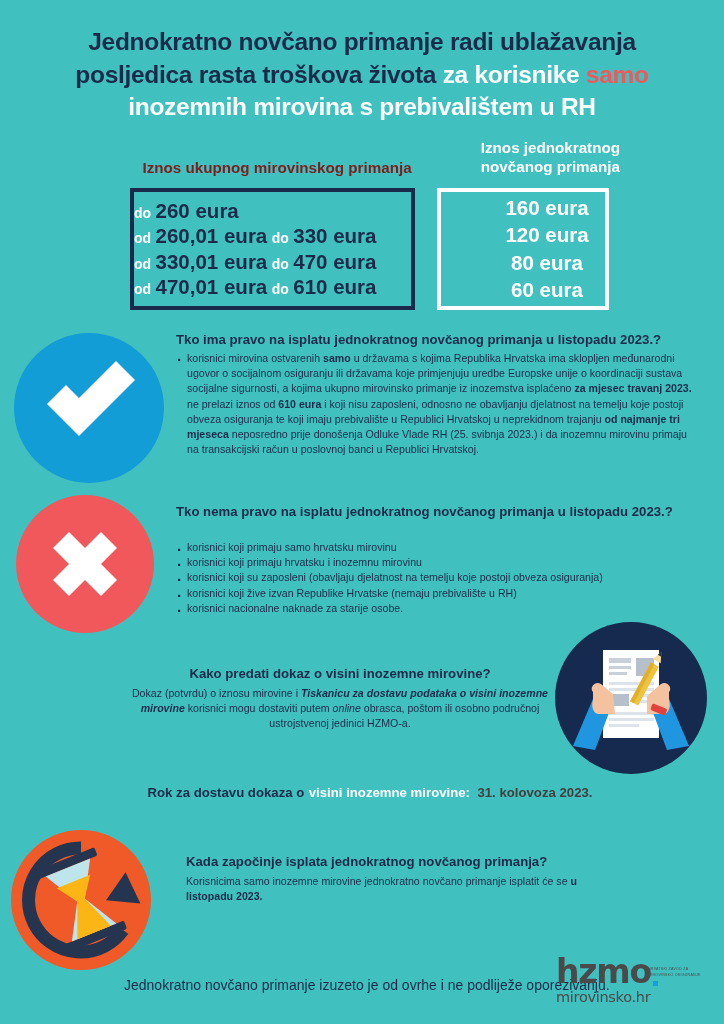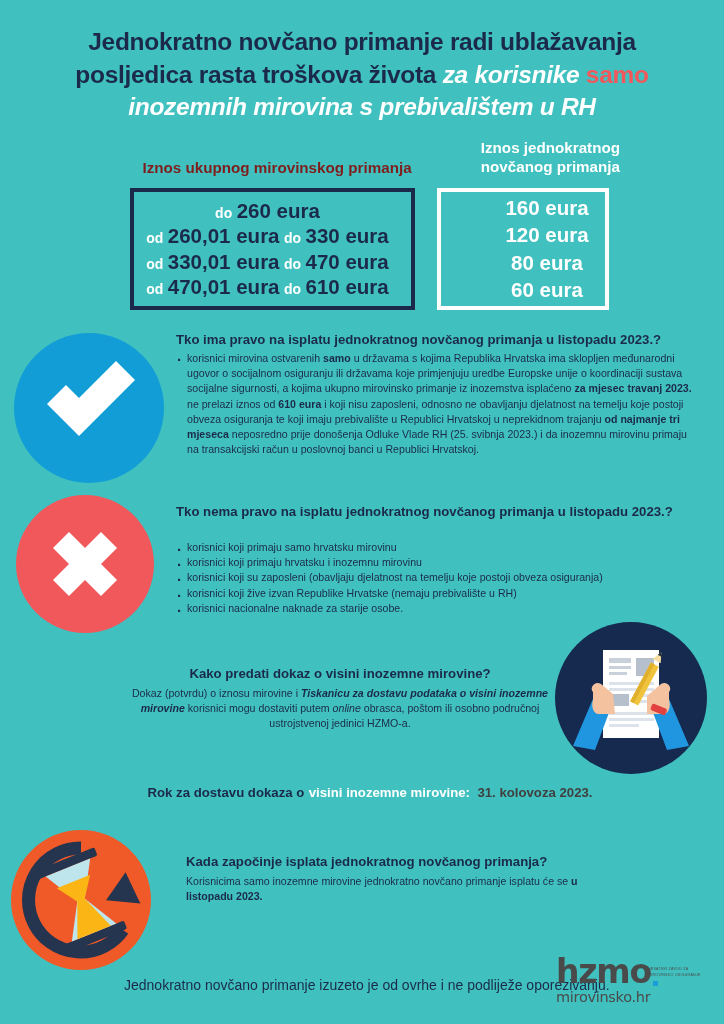--- a/index.html
+++ b/index.html
@@ -21,21 +21,21 @@
     position: absolute;
     left: 50px; top: 26px;
     width: 624px;
     text-align: center;
     font-size: 24.5px;
     font-weight: bold;
     line-height: 1.33;
     letter-spacing: -0.3px;
     color: #1b2a4a;
   }
-  .title .w { color: #ffffff; font-style: italic; }
+  .title .w { color: #ffffff; }
   .title .r { color: #f0585c; }
 
   
   .tbl-wrap { position: absolute; left: 0; top: 140px; width: 724px; }
 
   .hdr-left {
     position: absolute; left: 136px; top: 18px; width: 282px;
     text-align: center;
     font-size: 15.2px; font-weight: bold; color: #7f1d1d;
     line-height: 1.28;
@@ -57,21 +57,21 @@
   }
   .box-right {
     position: absolute; left: 437px; top: 48px;
     width: 172px; height: 122px;
     border: 4px solid #ffffff;
     display: flex; flex-direction: column;
     justify-content: center;
     padding-left: 48px;
   }
   .row-l {
-    text-align: center;
+    text-align: left;
     line-height: 1.0;
     margin: 2.5px 0;
     white-space: nowrap;
   }
   .row-l .sm { font-size: 14px; font-weight: bold; color: #ffffff; }
   .row-l .bg { font-size: 20.5px; font-weight: bold; color: #1b2a4a; }
   .row-r {
     text-align: center;
     font-size: 20.5px; font-weight: bold; color: #ffffff;
     line-height: 1.0;
@@ -280,21 +280,21 @@
         <rect x="38" y="105" width="64" height="9" rx="2" fill="#26354f"></rect>
         <polygon points="46,35 94,35 74,70 94,105 46,105 66,70" fill="#bfe5ec"></polygon>
         <polygon points="52,50 88,50 74,70 88,105 52,105 66,70" fill="#fbb615"></polygon>
       </g>
     </svg>
   </div>
 
   <div class="sec" style="left:186px; top:853px; width:430px;">
     <h3>Kada započinje isplata jednokratnog novčanog primanja?</h3>
     <div class="body-txt" style="margin-top:4px;">
-      <span>Korisnicima samo inozemne mirovine jednokratno novčano primanje isplatu će se </span><b>u listopadu 2023.</b>
+      <span>Korisnicima samo inozemne mirovine jednokratno novčano primanje isplatit će se </span><b>u listopadu 2023.</b>
     </div>
   </div>
 
   <div class="footnote">Jednokratno novčano primanje izuzeto je od ovrhe i ne podliježe oporezivanju.</div>
 
   <div class="logo">
     <div style="position:relative;">
       <span class="logo-main">hzmo</span><span class="logo-dot"></span>
       <div class="logo-sub">
         <span>HRVATSKI ZAVOD ZA</span><br>

